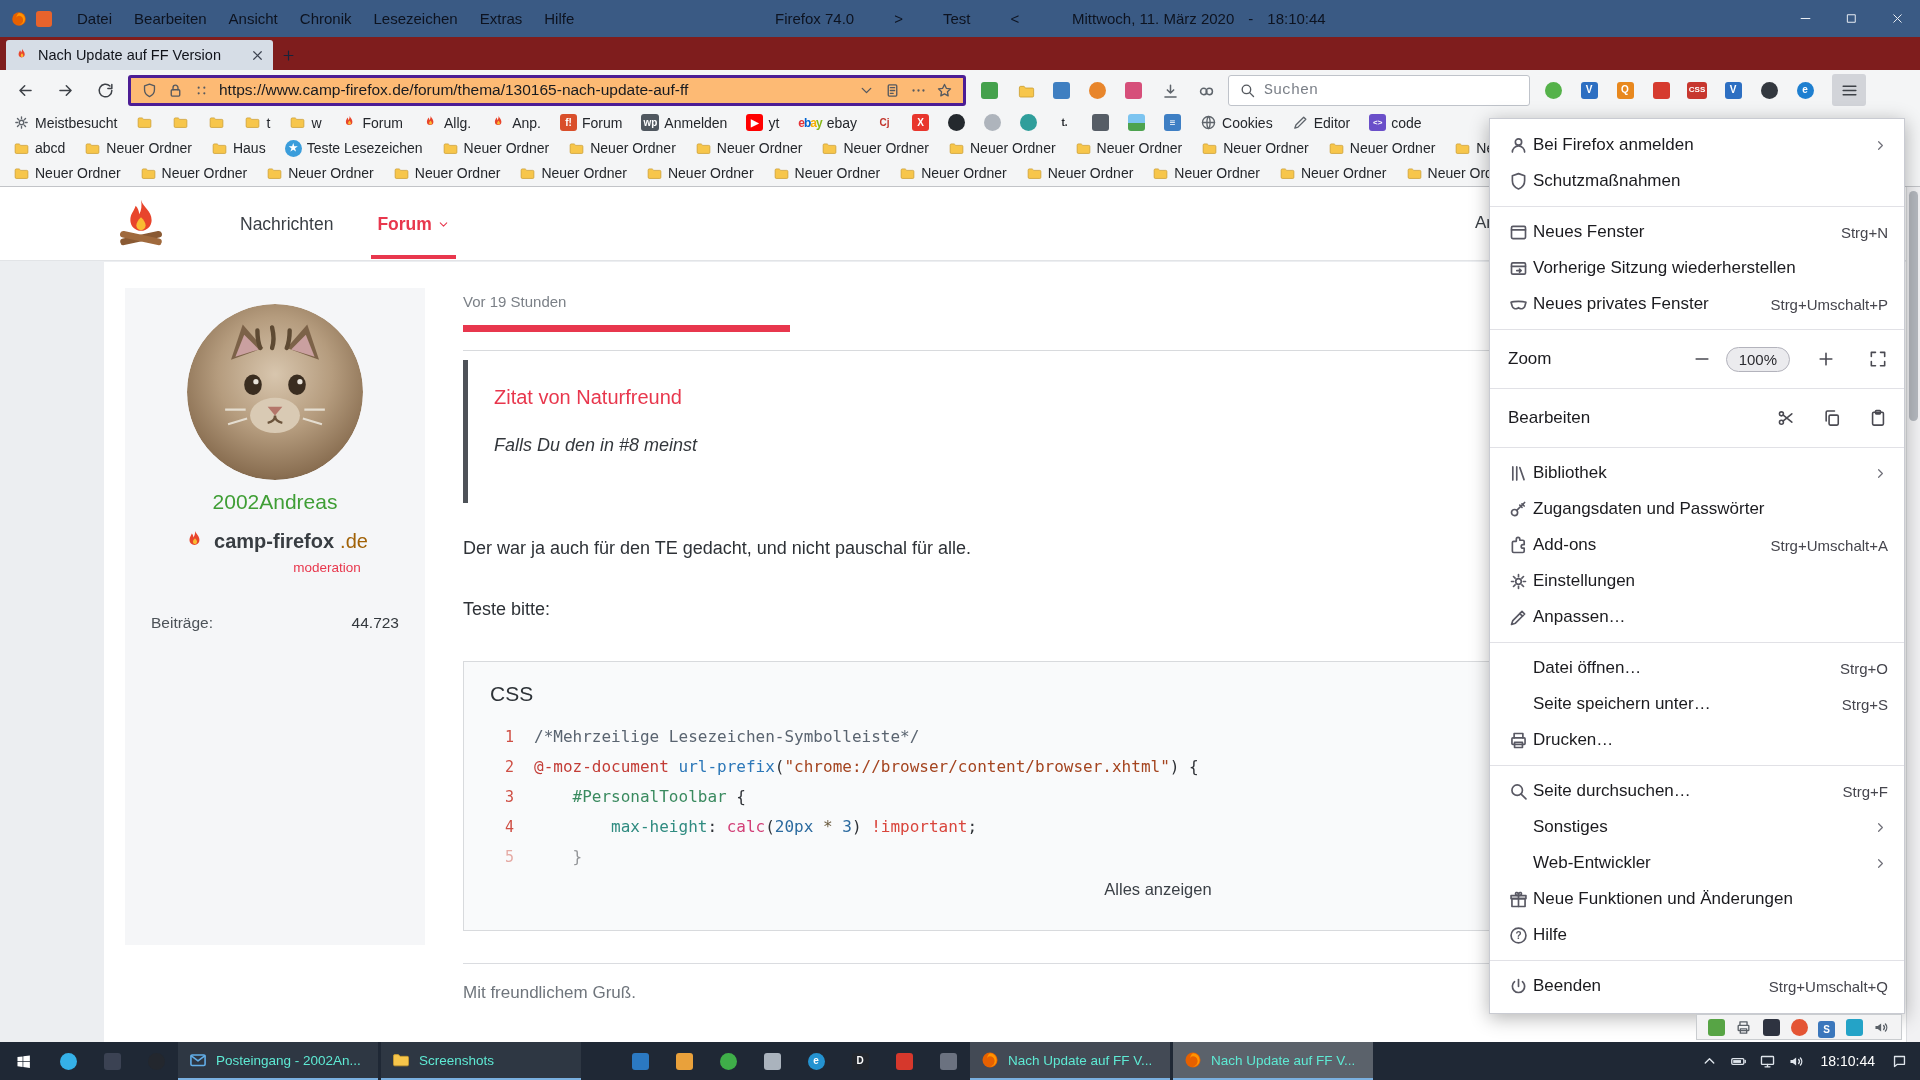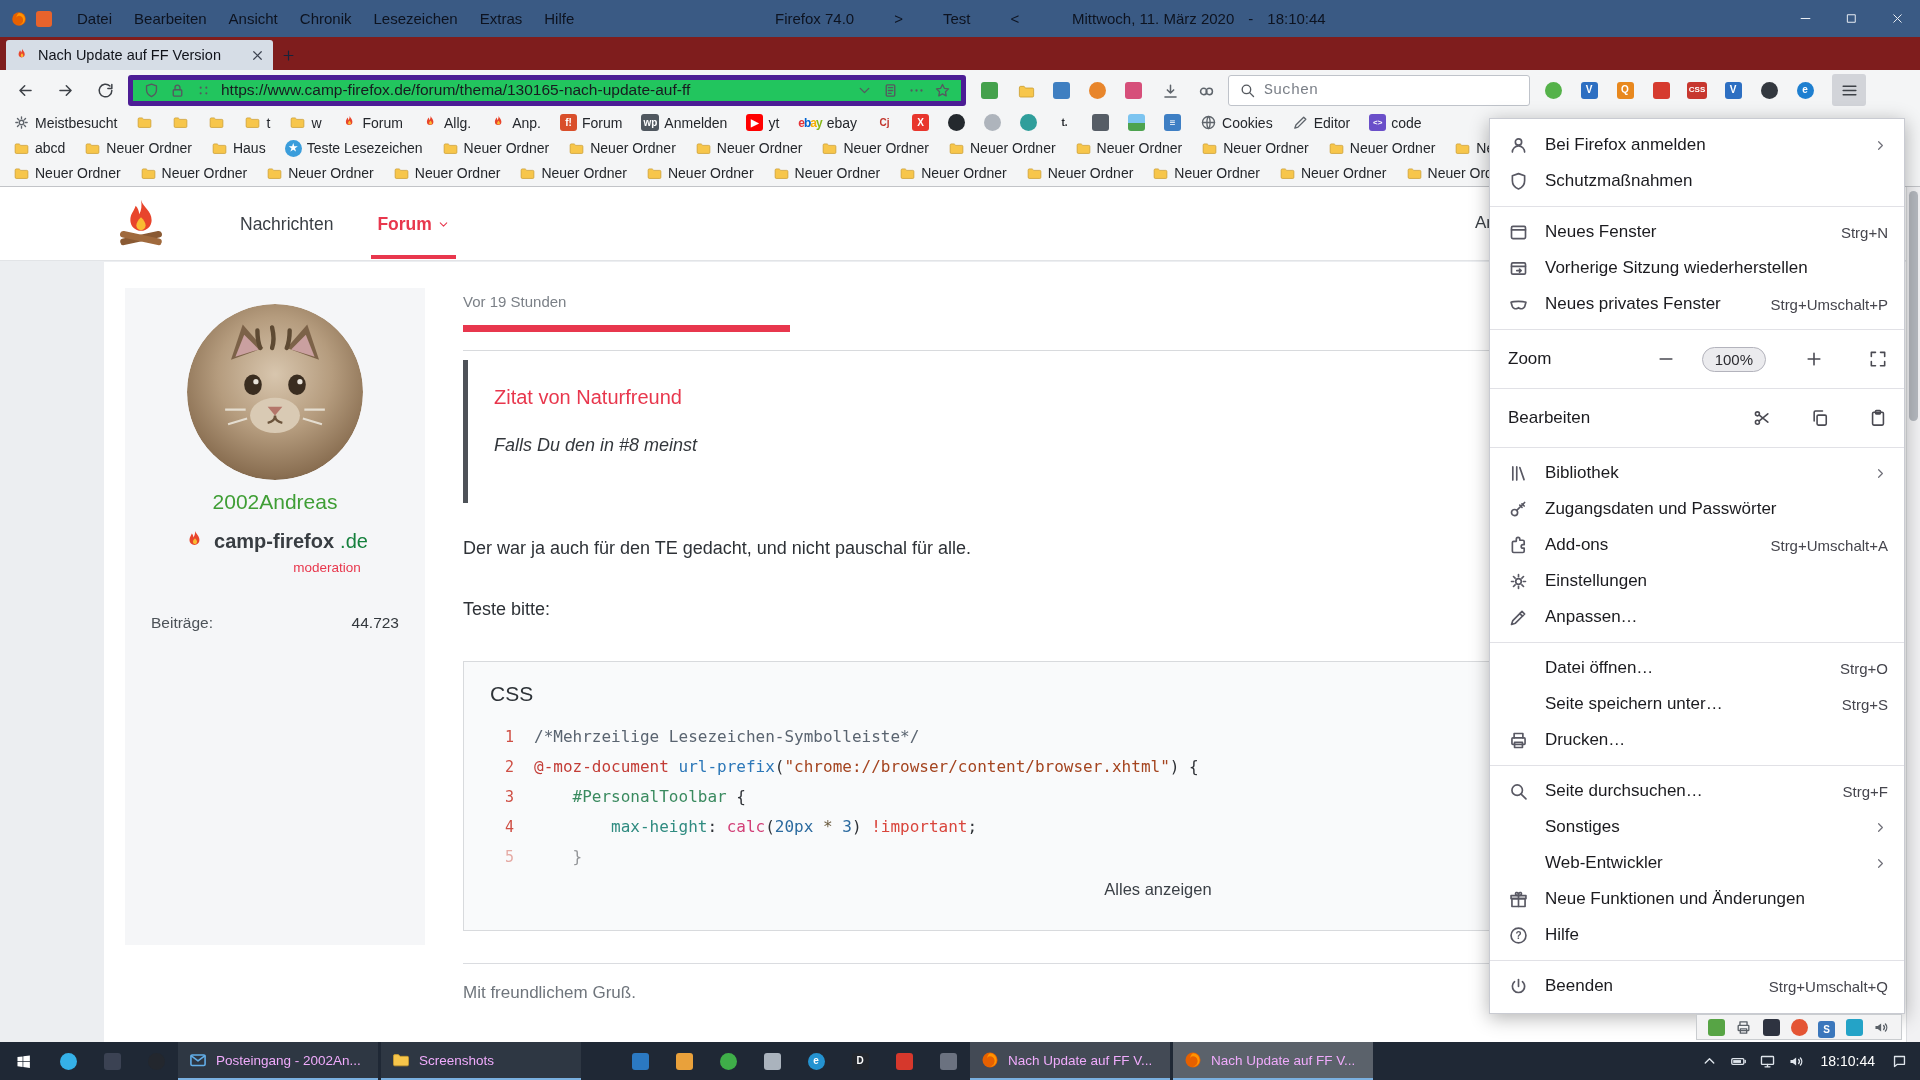--- a/index.html
+++ b/index.html
@@ -27,21 +27,21 @@
 .tab-title{flex:1;font-size:14.5px;color:#10131a;white-space:nowrap;overflow:hidden}
 .tab-close{width:15px;height:15px;color:#3c4250;flex:none}
 .newtab{width:30px;height:30px;display:flex;align-items:center;justify-content:center;color:#17243a;font-size:20px;line-height:1}
 .newtab .ic{width:15px;height:15px}
 
 
 .navbar{position:absolute;top:70px;left:0;width:1920px;height:40px;background:#f4f5f6;display:flex;align-items:center;padding:0 8px;gap:6px;z-index:38}
 .nav-btn{width:34px;height:32px;border-radius:3px;display:flex;align-items:center;justify-content:center;color:#3d4147;flex:none}
 .nav-btn .ic{width:19px;height:19px}
 .nav-btn.burger{background:#d2d4d9;margin-left:4px}
-.urlbar{flex:1;max-width:838px;height:31px;background:#22c55e;border:5px solid #4c1d95;border-radius:3px;display:flex;align-items:center;gap:9px;padding:0 10px;overflow:hidden}
+.urlbar{flex:1;max-width:838px;height:31px;background:#fdba74;border:3px solid #4c1d95;border-radius:3px;display:flex;align-items:center;gap:9px;padding:0 10px;overflow:hidden}
 .u-ic{width:17px;height:17px;color:#55595f;flex:none}
 .url-text{flex:1;font-size:15.5px;color:#181b20;white-space:nowrap;overflow:hidden}
 .icluster{display:flex;align-items:center;gap:2px;flex:none}
 .searchbar{width:302px;height:31px;background:#fff;border:1px solid #bfc3ca;border-radius:3px;display:flex;align-items:center;gap:8px;padding:0 10px;flex:none}
 .s-input{border:none;outline:none;background:transparent;font-family:Liberation Mono, monospace;font-size:15px;color:#333;width:100%}
 .s-input::placeholder{color:#7a7f87}
 
 
 .bmbar{position:absolute;top:110px;left:0;width:1920px;height:77px;background:#f4f5f6;border-bottom:1px solid #c2c4c8;display:flex;flex-direction:column;justify-content:space-evenly;z-index:37}
 .bm-row{display:flex;align-items:center;height:25px;padding:0 8px;gap:9px;overflow:hidden}
@@ -70,21 +70,21 @@
 .scrollbar{position:absolute;top:0;right:0;width:14px;height:855px;background:#f1f1f3;border-left:1px solid #dcdee1}
 .scroll-thumb{position:absolute;top:4px;left:2px;width:9px;height:230px;background:#b4b8be;border-radius:5px}
 
 
 .author-card{position:absolute;left:125px;top:101px;width:300px;height:657px;background:#f5f6f8}
 .avatar{position:absolute;left:62px;top:16px;width:176px;height:176px;border-radius:50%;overflow:hidden}
 .a-name{position:absolute;left:0;top:202px;width:100%;text-align:center;font-size:21px;color:#3f9e35}
 .a-brand{position:absolute;left:0;top:240px;width:100%;display:flex;align-items:center;justify-content:center;gap:6px}
 .a-brand .bflame{width:26px;height:26px}
 .a-brand-text{font-size:20px;font-weight:bold;color:#383d42}
-.a-brand-tld{font-size:20px;color:#15803d}
+.a-brand-tld{font-size:20px;color:#a16207}
 .a-role{position:absolute;left:0;top:272px;width:100%;text-align:center;padding-left:104px;font-size:13.5px;color:#e8374d}
 .a-posts{position:absolute;left:0;top:326px;width:100%;display:flex;justify-content:space-between;padding:0 26px;font-size:15.5px}
 .a-posts .pl{color:#4c5258}.a-posts .pv{color:#33383d}
 
 
 .post{position:absolute;left:463px;top:101px;width:1390px}
 .p-time{font-size:15px;color:#7b8087;margin-top:5px;display:inline-block}
 .p-redbar{width:327px;height:7px;background:#e8374d;margin-top:14px}
 .p-line{width:100%;height:1px;background:#d8dadd;margin-top:18px}
 .quote{border-left:5px solid #4e5258;margin-top:9px;height:143px;padding:26px 30px 0 26px}
@@ -101,21 +101,21 @@
 .cline.faded .ctoks{opacity:.5}
 .tk-cm{color:#5a6470}.tk-kw{color:#c33c36}.tk-fn{color:#2c77b8}.tk-str{color:#a4441f}
 .tk-pl{color:#2f3237}.tk-sel{color:#3a8a5f}.tk-prop{color:#2f8b80}.tk-fn2{color:#d23f77}
 .tk-num{color:#2b6a9f}.tk-op{color:#6b5b3f}.tk-imp{color:#d9453c}
 .show-all{text-align:center;font-size:16.5px;color:#3c4147;margin-top:8px}
 .p-hr{width:100%;height:1px;background:#dadce0;margin-top:32px}
 .p-closing{font-size:17px;color:#6f757c;margin-top:19px}
 
 
 .app-menu{position:absolute;left:1489px;top:118px;width:416px;height:896px;background:#fff;border:1px solid #c9cbd2;box-shadow:0 4px 18px rgba(0,0,0,.3);padding:8px 0;display:flex;flex-direction:column;font-size:17px;color:#1b1b1f;z-index:50}
-.menu-item{display:flex;align-items:center;height:36px;padding:0 16px 0 18px;gap:16px;flex:none}
+.menu-item{display:flex;align-items:center;height:36px;padding:0 16px 0 18px;gap:4px;flex:none}
 .menu-item.tall{height:44px}
 .mi-icon{width:21px;height:21px;color:#585863;flex:none}
 .mi-icon.empty{visibility:hidden}
 .mi-label{flex:1;white-space:nowrap;overflow:hidden}
 .mi-short{color:#45454d;font-size:15px;flex:none}
 .mi-chev{width:15px;height:15px;color:#6f6f78;flex:none}
 .menu-sep{height:1px;background:#e1e1e6;margin:7px 0;flex:none}
 .zbtn{width:20px;height:20px;color:#4a4a52;flex:none;margin-left:22px}
 .zpill{border:1px solid #b3b3bc;background:#ebebee;border-radius:13px;padding:3px 12px;font-size:15px;color:#2b2b30;margin-left:10px;flex:none}
 .zbtn.fs{margin-left:28px}
@@ -127,21 +127,21 @@
 
 .taskbar{position:absolute;left:0;bottom:0;width:1920px;height:38px;background:#1f2835;display:flex;align-items:center;z-index:70}
 .tb-start{width:46px;height:38px;display:flex;align-items:center;justify-content:center;color:#fff;flex:none}
 .tb-start .ic{width:17px;height:17px}
 .tb-ic{width:44px;height:38px;display:flex;align-items:center;justify-content:center;flex:none}
 .tb-ic.sm{width:29px;color:#dfe5ec}
 .tb-ic.sm .ic{width:17px;height:17px}
 .tb-appic{width:20px;height:20px}
 .tb-task{display:flex;align-items:center;gap:8px;height:38px;padding:0 10px;width:200px;flex:none;border-bottom:2px solid #7ab0e0;background:rgba(255,255,255,.07);margin-right:3px;overflow:hidden}
 .tb-task .tb-appic{flex:none}
-.tb-label{font-size:13.5px;color:#f0abfc;white-space:nowrap;overflow:hidden;text-overflow:ellipsis}
+.tb-label{font-size:13.5px;color:#5eead4;white-space:nowrap;overflow:hidden;text-overflow:ellipsis}
 .tb-task.ff{background:rgba(255,255,255,.16)}
 .tb-task.focus{background:rgba(255,255,255,.27)}
 .tb-gap{width:34px;flex:none}
 .tb-tray{margin-left:auto;display:flex;align-items:center;height:38px;padding-right:6px}
 .tb-clock{font-size:14px;color:#fff;padding:0 10px}
 </style>
 </head>
 <body>
 
 <div id="screen">

